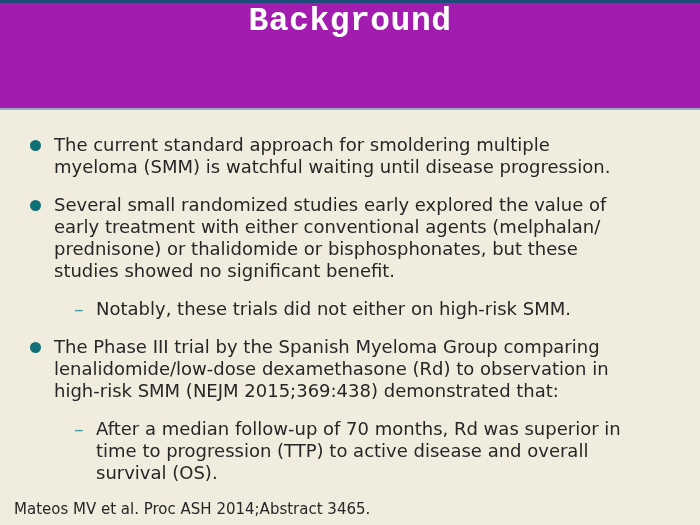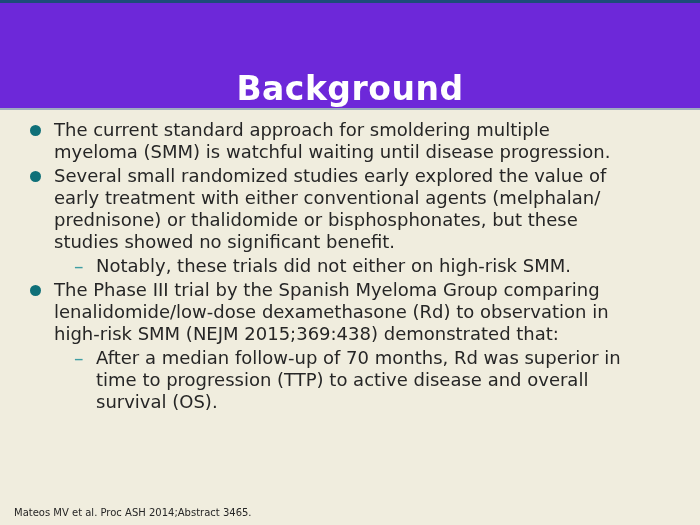--- a/index.html
+++ b/index.html
@@ -7,37 +7,37 @@
     position:relative;
     width:700px; height:525px;
     background:#F0EDDE;
     overflow:hidden;
     font-family:"DejaVu Sans", sans-serif;
     color:#262626;
   }
   .header {
     box-sizing:border-box;
     height:110px;
-    background:#6d28d9;
+    background:#a21caf;
     border-top:3px solid #1D4C7A;
     border-bottom:2px solid #9FACC0;
-    display:flex; align-items:flex-end; justify-content:center;
+    display:flex; align-items:flex-start; justify-content:center;font-family:Liberation Mono, monospace;
   }
   .title {
     color:#FFFFFF;
     font-size:33px;
     font-weight:bold;
     letter-spacing:0.5px;
   }
   .body {
     padding:8px 20px 0 30px;
   }
   .item {
     display:flex;
-    margin:1px 0 2px 0;
+    margin:16px 0 2px 0;
     font-size:18px;
     line-height:22px;
   }
   .item.lvl2 { margin-left:44px; }
   .markercol { flex:0 0 24px; }
   .item.lvl2 .markercol { flex:0 0 22px; }
   .disc {
     display:block;
     width:11px; height:11px;
     border-radius:50%;
@@ -51,21 +51,21 @@
   .text {
     white-space:pre-line;
     flex:1 1 auto;
   }
   .it { }
   .b  { font-weight:bold; }
   .bu { font-weight:bold; text-decoration:underline; }
   .footer {
     position:absolute;
     left:14px; bottom:7px;
-    font-size:10px;
+    font-size:15px;
     white-space:pre;
   }
 </style>
 </head>
 <body>
 
 <div class="slide">
 
   <div class="header">
     <div class="title">Background</div>

